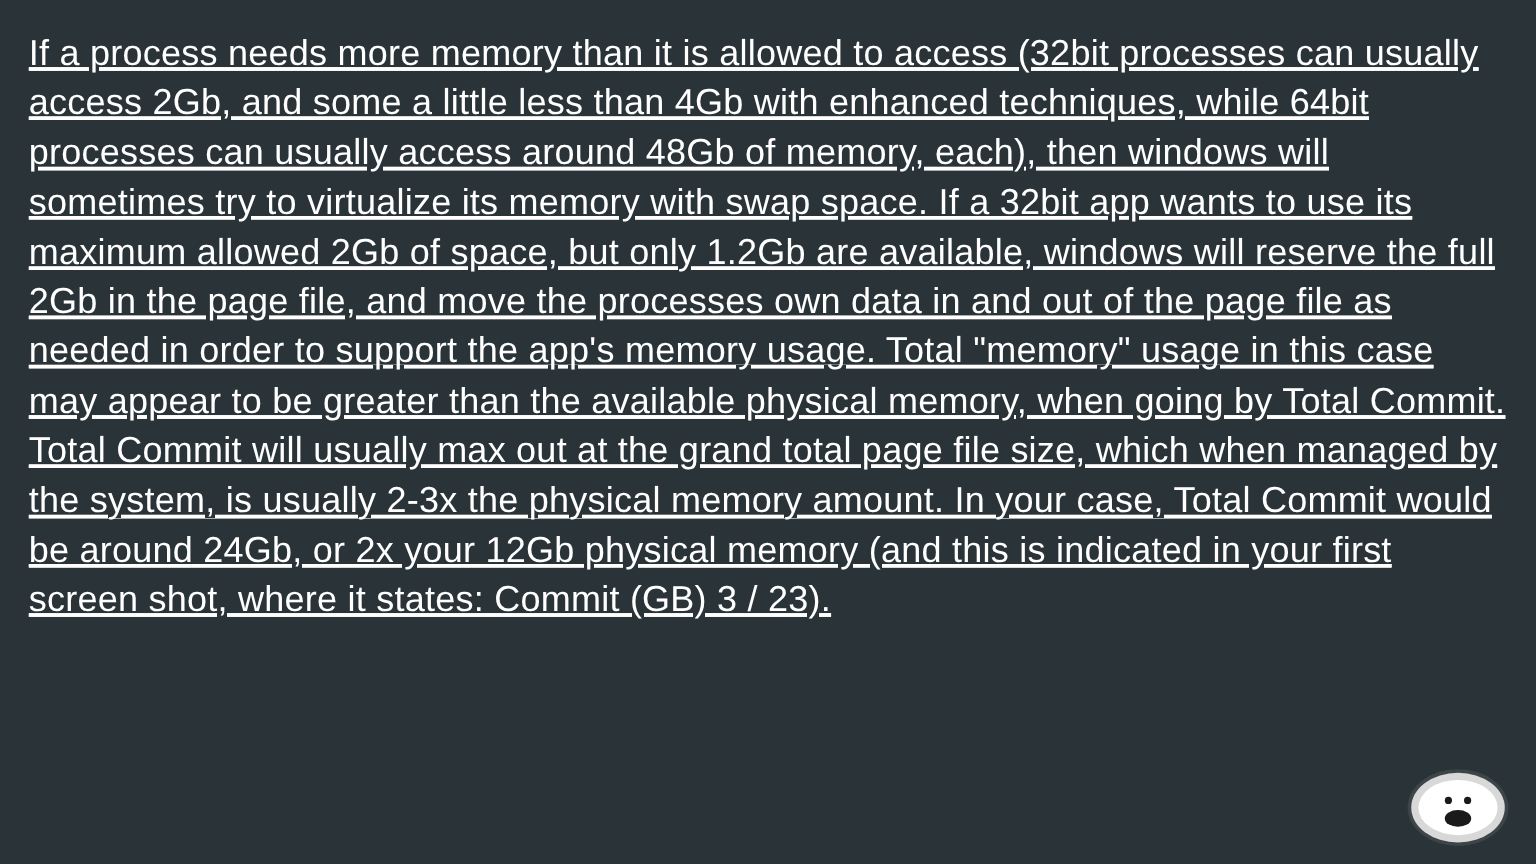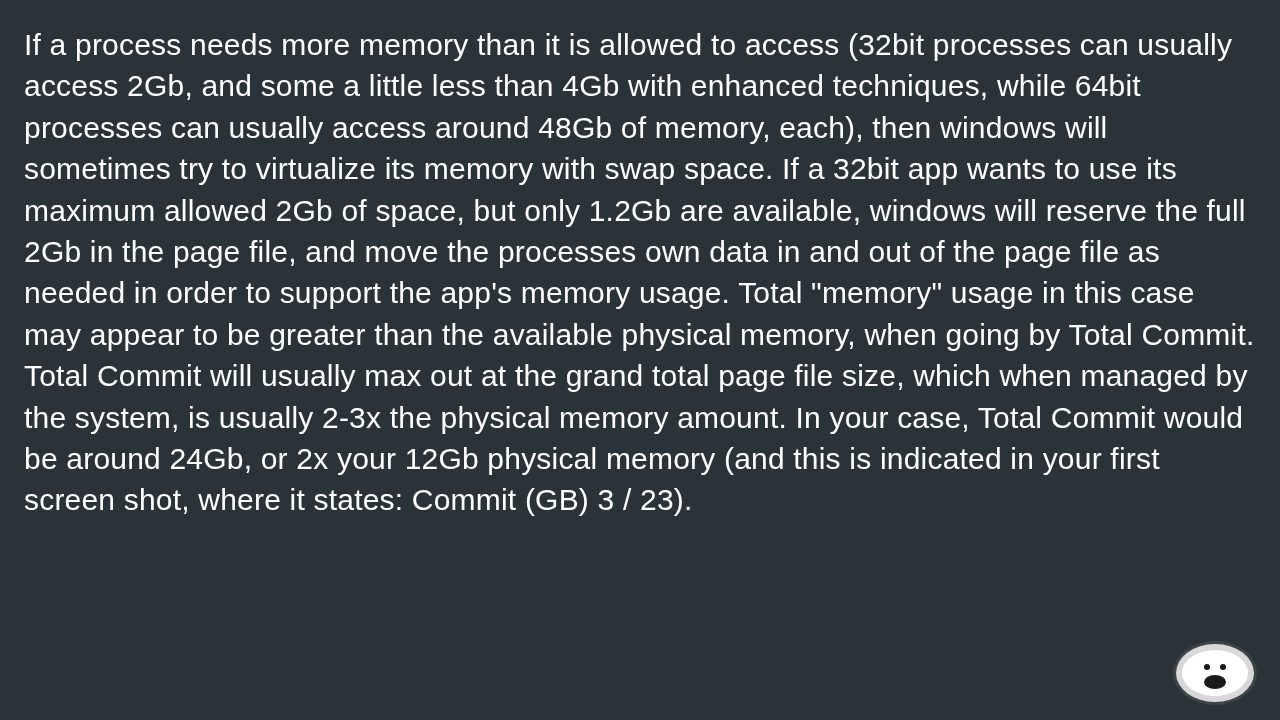--- a/index.html
+++ b/index.html
@@ -1,18 +1,19 @@
 <!DOCTYPE html>
 <html><head>
   <meta charset="utf-8">
   <style>
     * {
       margin: 0;
       padding: 0;
       box-sizing: border-box;
+      text-decoration: underline;
     }
     body {
       width: 1280px;
       height: 720px;
       background-color: #2a3438;
       color: #ffffff;
       font-family: Arial, Helvetica, sans-serif;
       padding: 24px;
       position: relative;
       overflow: hidden;

